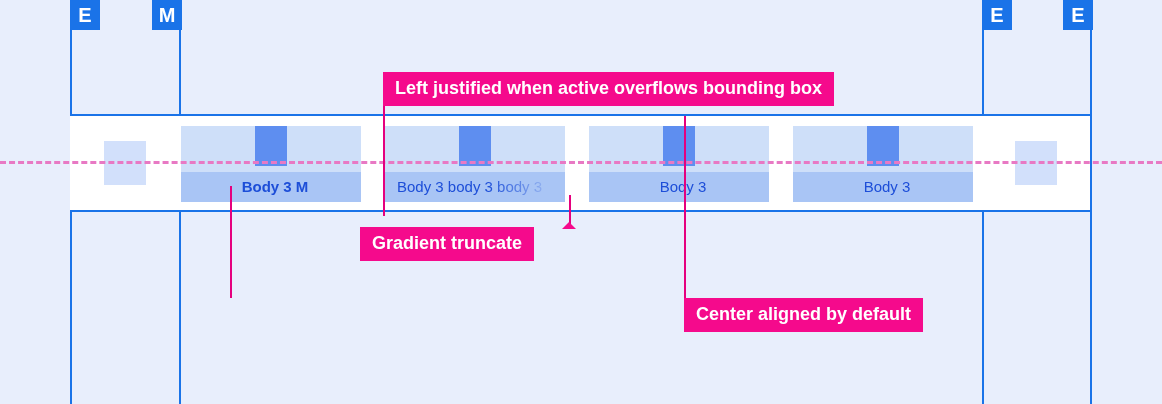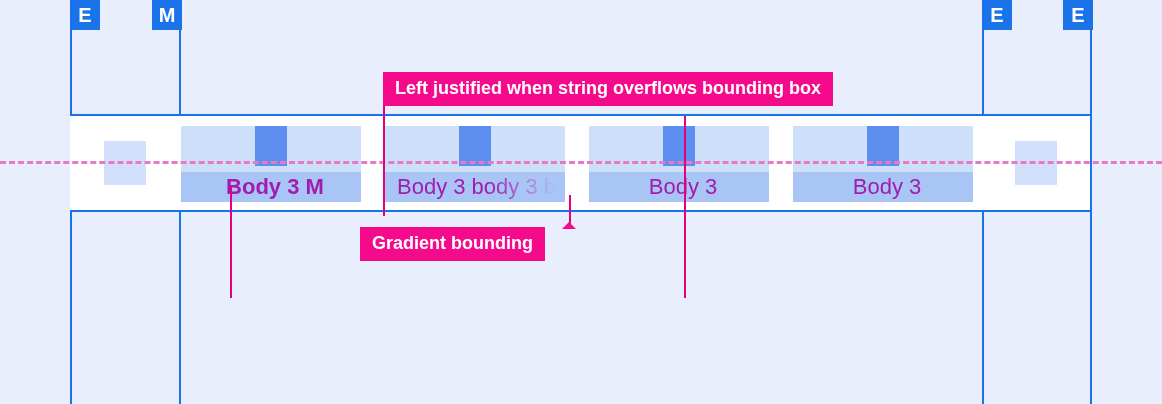--- a/index.html
+++ b/index.html
@@ -57,22 +57,22 @@
   }
   .cell .label-band{
     flex:1 1 auto;
     background:#a9c5f5;
     position:relative;
     overflow:hidden;
     display:flex;align-items:center;
   }
   .cell .label-band .txt{
     width:100%;
-    font-size:22px;
-    color:#a21caf;
+    font-size:15px;
+    color:#1d4ed8;
     white-space:nowrap;
     line-height:30px;
     margin-left:8px;
   }
   .cell .label-band .txt.center{text-align:center;}
   .cell .label-band .txt.left{text-align:left;padding-left:4px;}
   .cell .label-band .txt.medium{font-weight:bold;}
 
   
   .fade{
@@ -164,23 +164,24 @@
 
     <div class="endcap" style="left:911px;width:109px;">
       <div class="pale-icon"></div>
     </div>
 
   </div>
 
   <div class="centerline"></div>
 
   <div class="leader" style="left:383px;top:104px;height:112px;"></div>
-  <div class="anno" style="left:383px;top:72px;">Left justified when string overflows bounding box</div>
+  <div class="anno" style="left:383px;top:72px;">Left justified when active overflows bounding box</div>
 
   <div class="leader" style="left:569px;top:195px;height:34px;"></div>
   <div class="pointer" style="left:562px;top:222px;"></div>
-  <div class="anno" style="left:360px;top:227px;">Gradient bounding</div>
+  <div class="anno" style="left:360px;top:227px;">Gradient truncate</div>
 
   <div class="leader" style="left:230px;top:186px;height:112px;"></div>
 
   <div class="leader" style="left:684px;top:116px;height:182px;"></div>
+  <div class="anno" style="left:684px;top:298px;">Center aligned by default</div>
 
 </div>
 
 </body></html>

